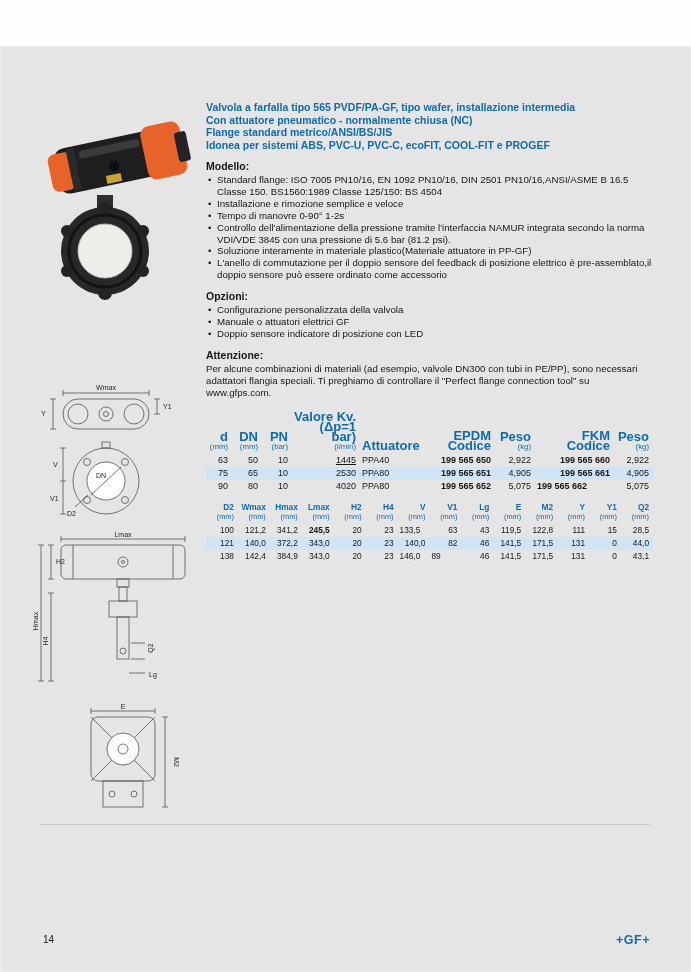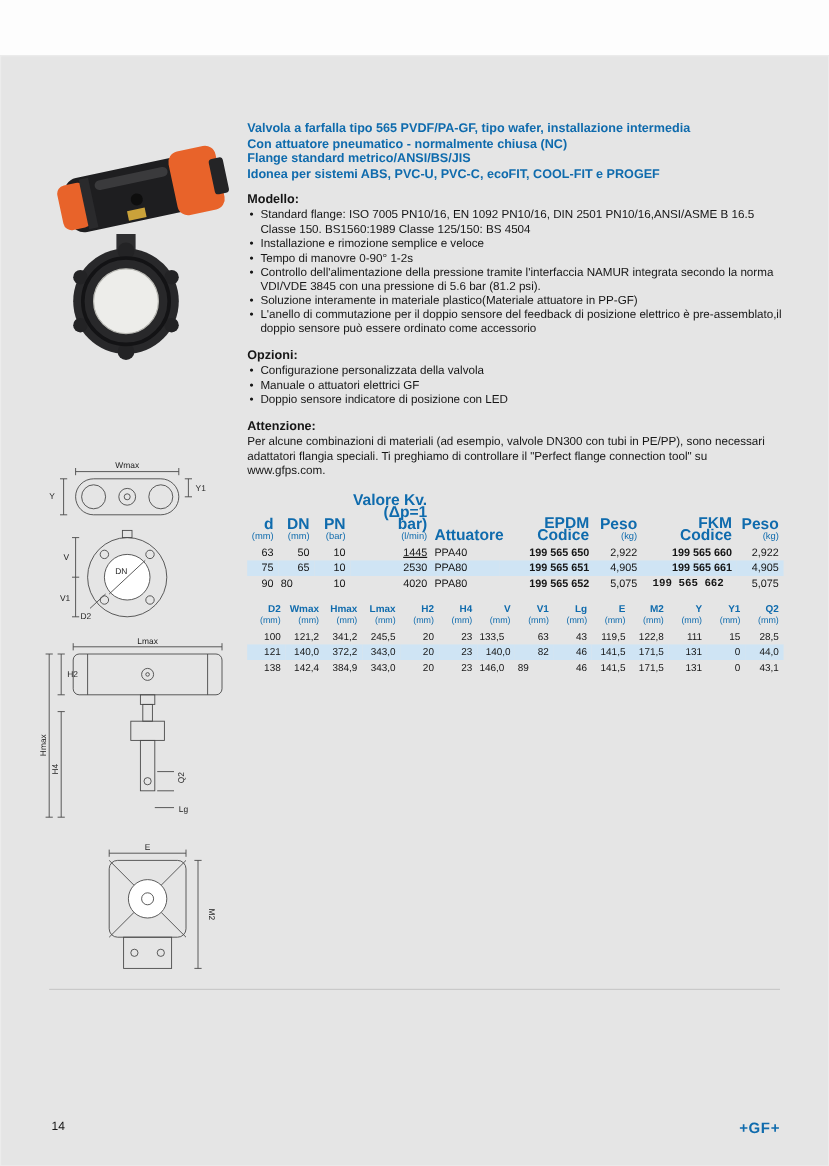--- a/index.html
+++ b/index.html
@@ -272,27 +272,27 @@
             <td style="text-align: right;">10</td>
             <td style="text-align: right;">2530</td>
             <td style="text-align: left;">PPA80</td>
             <td class="b" style="text-align: right;">199 565 651</td>
             <td style="text-align: right;">4,905</td>
             <td class="b" style="text-align: right;">199 565 661</td>
             <td style="text-align: right;">4,905</td>
           </tr>
           <tr>
             <td style="text-align: right;">90</td>
-            <td style="text-align: left;">80</td>
+            <td style="text-align: right;">80</td>
             <td style="text-align: right;">10</td>
             <td style="text-align: right;">4020</td>
             <td style="text-align: left;">PPA80</td>
             <td class="b" style="text-align: right;">199 565 652</td>
             <td style="text-align: right;">5,075</td>
-            <td class="b" style="text-align: center; font-family: Liberation Mono, monospace;">199 565 662</td>
+            <td class="b" style="text-align: left;">199 565 662</td>
             <td style="text-align: right;">5,075</td>
           </tr>
         </tbody>
       </table>
     <table class="t2">
         <thead>
           <tr>
             <th style="text-align: right;">
               <div class="th-main">D2</div>
               <div class="th-unit">(mm)</div>
@@ -349,21 +349,21 @@
               <div class="th-main">Q2</div>
               <div class="th-unit">(mm)</div>
             </th>
           </tr>
         </thead>
         <tbody>
           <tr>
             <td style="text-align: right;">100</td>
             <td style="text-align: right;">121,2</td>
             <td style="text-align: right;">341,2</td>
-            <td style="text-align: right;">245,5</td>
+            <td style="text-align: right; font-weight: bold;">245,5</td>
             <td style="text-align: right;">20</td>
             <td style="text-align: right;">23</td>
             <td style="text-align: left;">133,5</td>
             <td style="text-align: right;">63</td>
             <td style="text-align: right;">43</td>
             <td style="text-align: right;">119,5</td>
             <td style="text-align: right;">122,8</td>
             <td style="text-align: right;">111</td>
             <td style="text-align: right;">15</td>
             <td style="text-align: right;">28,5</td>

